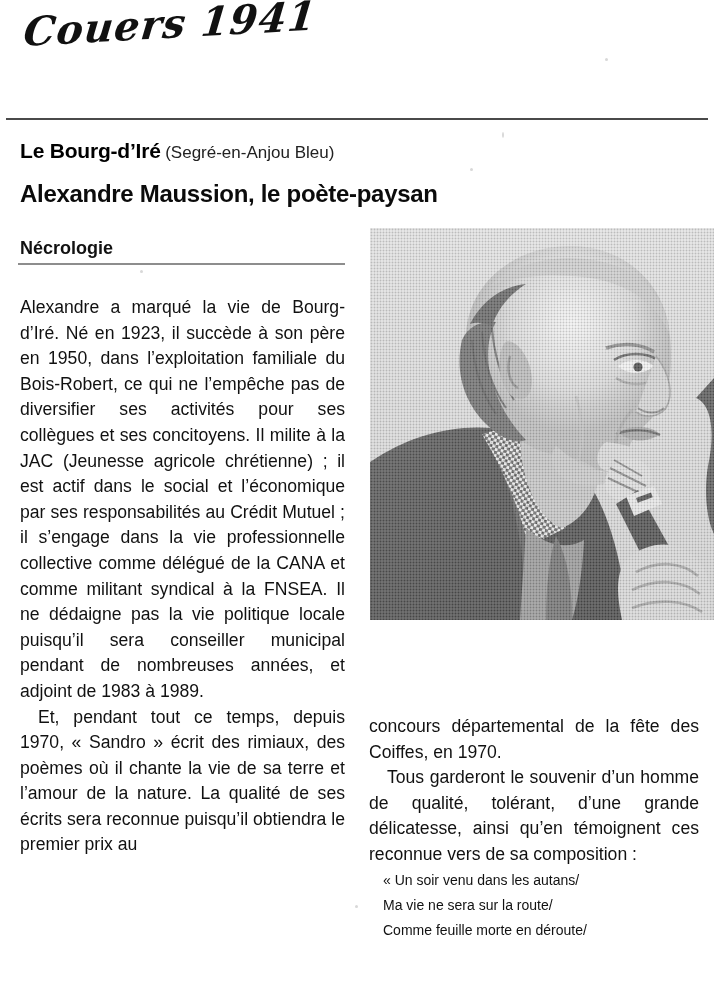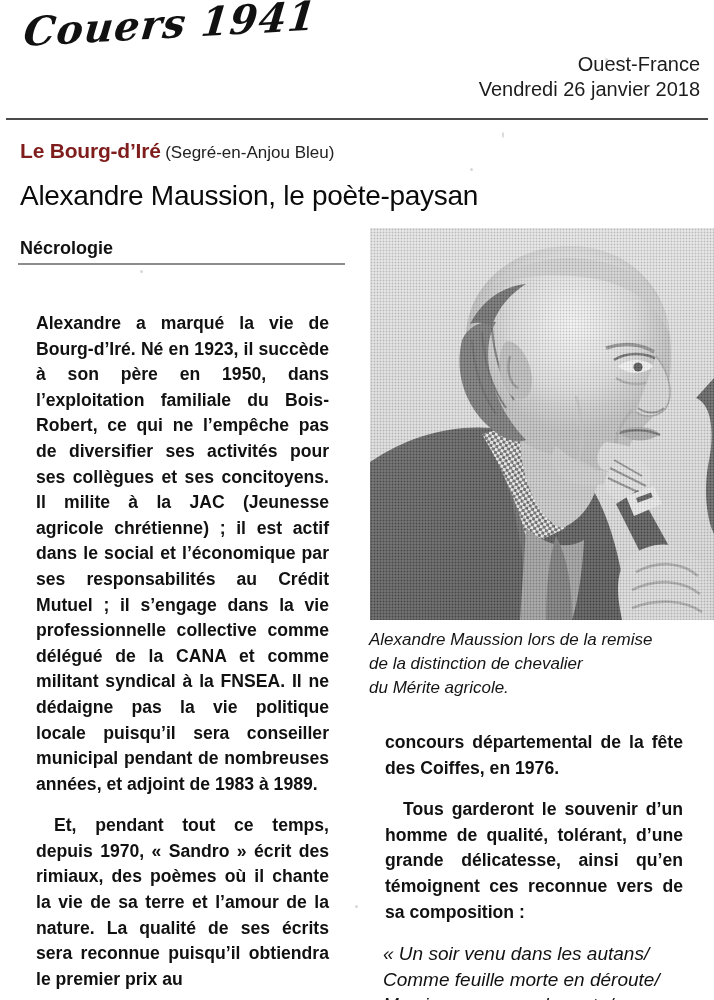--- a/index.html
+++ b/index.html
@@ -34,26 +34,26 @@
 
   .rule-top{
     position:absolute;left:6px;top:118px;width:702px;height:2px;
     background:#2a2a2a;opacity:.85;
   }
 
   
   .kicker{
     position:absolute;left:20px;top:139px;white-space:nowrap;
   }
-  .kicker .place{font-size:21px;font-weight:700;color:#7f1d1d;letter-spacing:-.2px;margin-top:36px;}
+  .kicker .place{font-size:21px;font-weight:700;color:#000000;letter-spacing:-.2px;margin-top:36px;}
   .kicker .commune{font-size:17px;font-weight:400;color:#222;margin-top:16px;}
 
   .headline{
     position:absolute;left:20px;top:180px;
-    font-size:28px;font-weight:400;color:#0b0b0b;
+    font-size:24px;font-weight:700;color:#0b0b0b;
     letter-spacing:-.3px;white-space:nowrap;
   }
 
   
   .sectionlabel{
     position:absolute;left:20px;top:238px;
     font-size:18px;font-weight:700;color:#111;
   }
   .rule-section{
     position:absolute;left:18px;top:263px;width:327px;height:2px;
@@ -63,63 +63,58 @@
   
   .col{
     position:absolute;
     font-size:17.6px;
     line-height:25.6px;
     text-align:justify;
     text-justify:inter-word;
     color:#111;
     hyphens:manual;
   }
-  .col p{margin:16px;text-indent:18px;font-weight:bold;}
+  .col p{margin:0;text-indent:18px;}
   .col p.first{text-indent:0;}
 
   .col-left{left:20px;top:295px;width:325px;}
   .col-right{left:369px;top:714px;width:330px;}
 
   
   .photo-wrap{
     position:absolute;left:370px;top:228px;width:344px;height:392px;
     overflow:hidden;background:#cfcfcf;
   }
   .photo-wrap svg{display:block;width:100%;height:100%;}
 
   .caption{
     position:absolute;left:369px;top:628px;width:340px;
     font-size:17px;line-height:24px;font-style:italic;color:#141414;
   }
   .caption div{white-space:nowrap;}
 
   
   .poem{
-    margin-top:8px;
-    font-style:italic;
-    font-size:19px;line-height:25.4px;
+    margin-top:0;
+    font-size:14px;line-height:25.4px;
     padding-left:14px;
     text-align:left;
   }
   .poem div{white-space:nowrap;}
 
   
   .speckle{position:absolute;background:#d8d8d8;border-radius:50%;}
 </style>
 </head>
 <body>
 
 <div class="page">
 
   <div class="handnote">Couers 1941</div>
 
-  <div class="masthead">
-    <div class="paper">Ouest-France</div>
-    <div class="date">Vendredi 26 janvier 2018</div>
-  </div>
 
   <div class="rule-top"></div>
 
   <div class="kicker">
     <span class="place">Le Bourg-d’Iré</span>
     <span class="commune">(Segré-en-Anjou Bleu)</span>
   </div>
 
   <div class="headline">Alexandre Maussion, le poète-paysan</div>
 
@@ -241,38 +236,33 @@
 
         <path d="M 326 170 C 344 178 344 210 338 238 C 334 262 336 290 344 306 L 344 150 Z" fill="#2a2a2a"></path>
 
         <rect x="0" y="0" width="344" height="392" fill="url(#halftone)" opacity="0.34"></rect>
 
         <rect x="0" y="0" width="344" height="392" fill="#ffffff" opacity="0.06"></rect>
       </g>
     </svg>
   </div>
 
-  <div class="caption">
-    <div>Alexandre Maussion lors de la remise</div>
-    <div>de la distinction de chevalier</div>
-    <div>du Mérite agricole.</div>
-  </div>
 
   <div class="col col-left">
     <p class="first">Alexandre a marqué la vie de Bourg-d’Iré. Né en 1923, il succède à son père en 1950, dans l’exploitation familiale du Bois-Robert, ce qui ne l’empêche pas de diversifier ses activités pour ses collègues et ses concitoyens. Il milite à la JAC (Jeunesse agricole chrétienne) ; il est actif dans le social et l’économique par ses responsabilités au Crédit Mutuel ; il s’engage dans la vie professionnelle collective comme délégué de la CANA et comme militant syndical à la FNSEA. Il ne dédaigne pas la vie politique locale puisqu’il sera conseiller municipal pendant de nombreuses années, et adjoint de 1983 à 1989.</p>
     <p>Et, pendant tout ce temps, depuis 1970, « Sandro » écrit des rimiaux, des poèmes où il chante la vie de sa terre et l’amour de la nature. La qualité de ses écrits sera reconnue puisqu’il obtiendra le premier prix au</p>
   </div>
 
   <div class="col col-right">
-    <p class="first">concours départemental de la fête des Coiffes, en 1976.</p>
+    <p class="first">concours départemental de la fête des Coiffes, en 1970.</p>
     <p>Tous garderont le souvenir d’un homme de qualité, tolérant, d’une grande délicatesse, ainsi qu’en témoignent ces reconnue vers de sa composition :</p>
     <div class="poem">
       <div>« Un soir venu dans les autans/</div>
+      <div>Ma vie ne sera sur la route/</div>
       <div>Comme feuille morte en déroute/</div>
-      <div>Ma vie ne sera sur la route/</div>
     </div>
   </div>
 
   <div class="speckle" style="left:502px;top:132px;width:2px;height:6px;"></div>
   <div class="speckle" style="left:470px;top:168px;width:3px;height:3px;"></div>
   <div class="speckle" style="left:605px;top:58px;width:3px;height:3px;"></div>
   <div class="speckle" style="left:140px;top:270px;width:3px;height:3px;"></div>
   <div class="speckle" style="left:355px;top:905px;width:3px;height:3px;"></div>
 
 </div>

